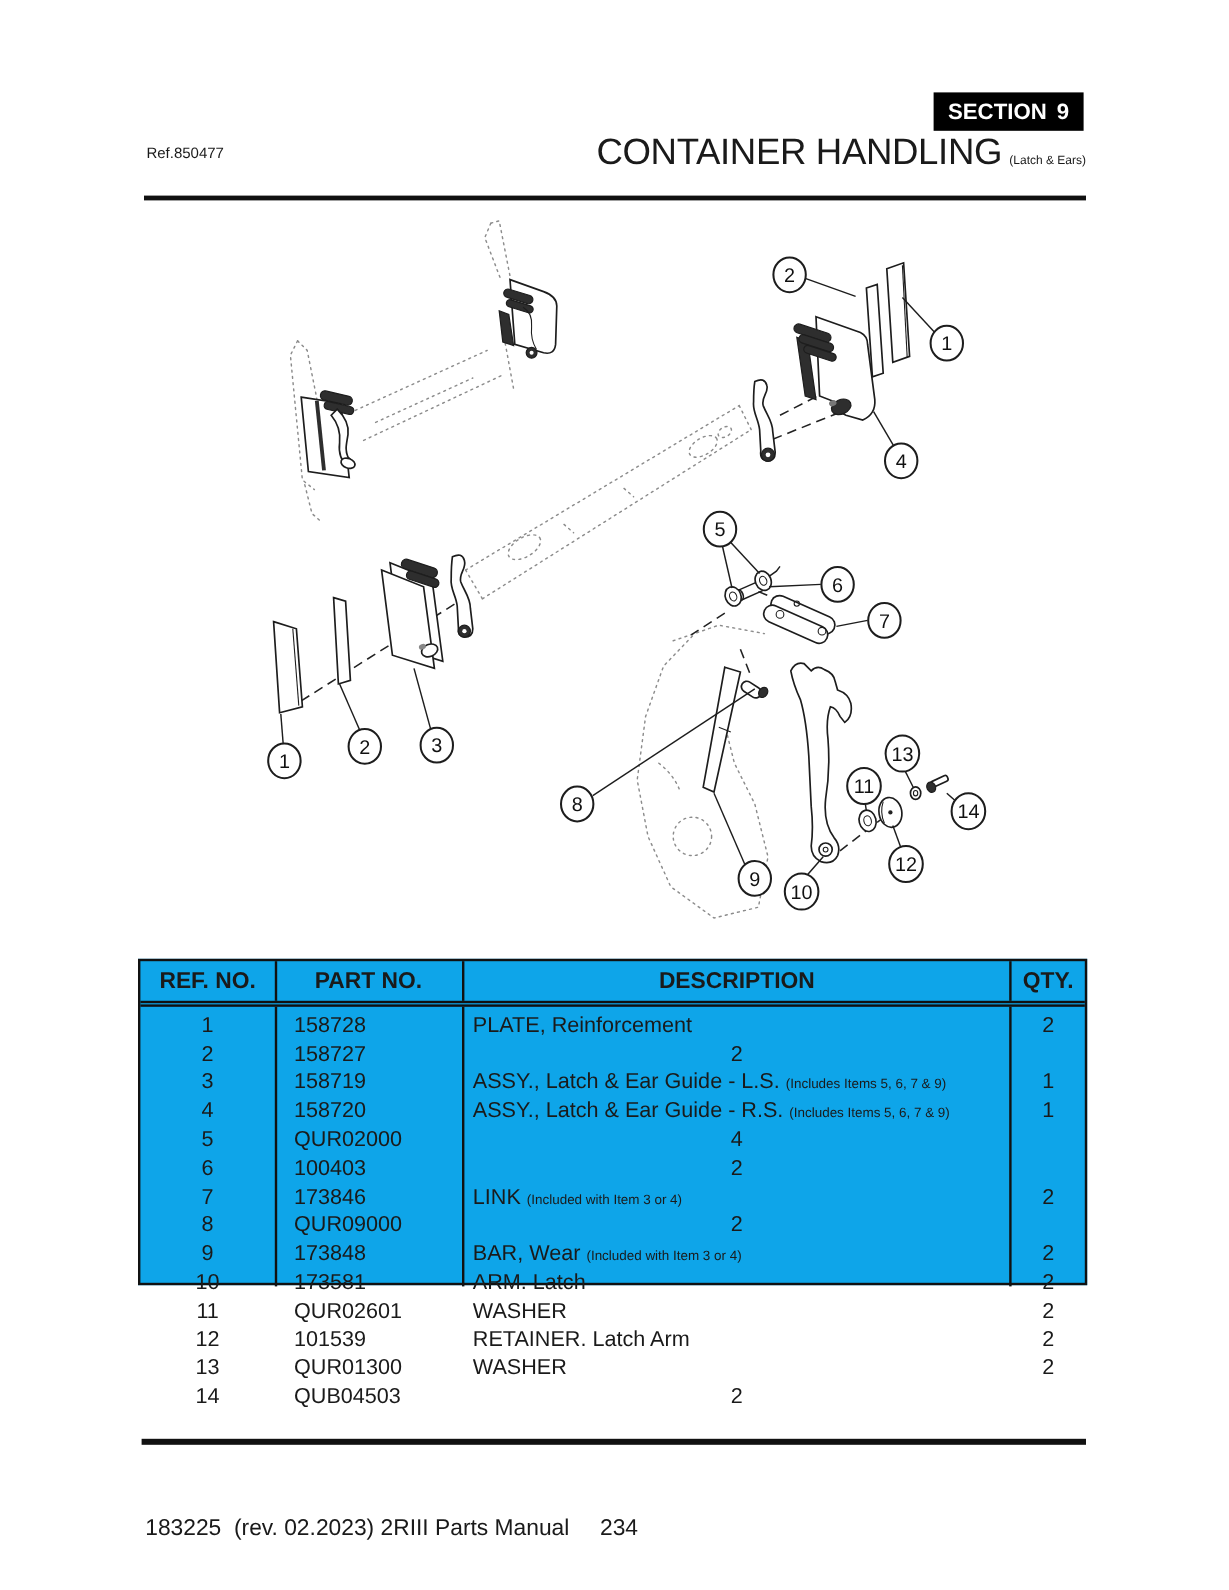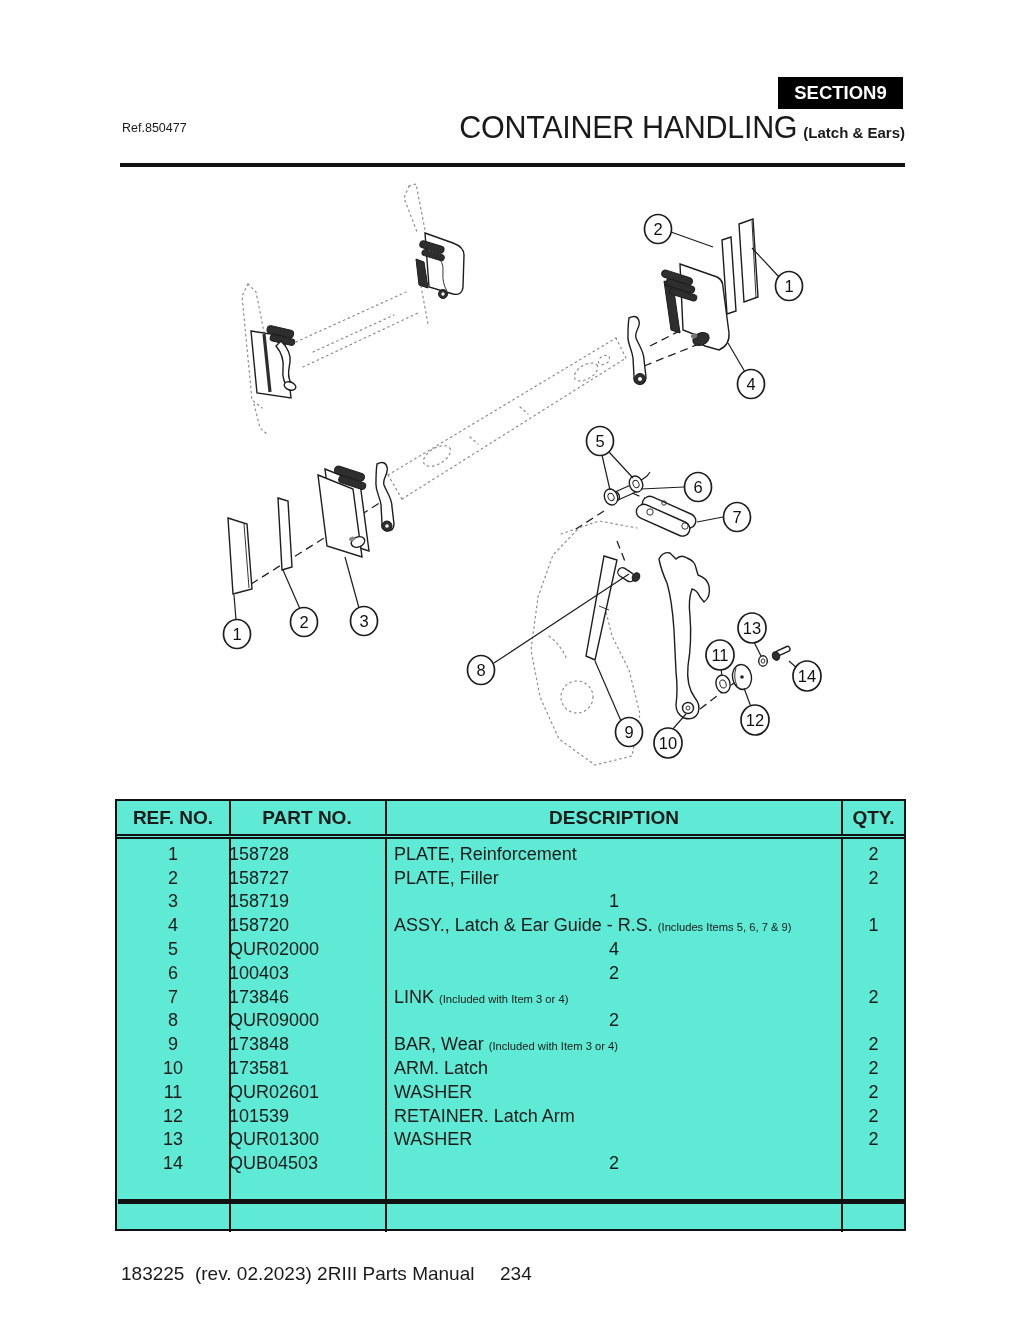--- a/index.html
+++ b/index.html
@@ -1,50 +1,50 @@
 <!DOCTYPE html>
 <html><head>
 <meta charset="utf-8">
 <style>
   html,body{margin:0;padding:0}
   body{width:1024px;height:1325px;background:#fff;position:relative;
        font-family:"Liberation Sans",sans-serif;color:#1a1a1a;overflow:hidden}
 
   
   .badge{position:absolute;left:778px;top:77px;width:125px;height:28px;background:#000;color:#fff;
-         display:flex;align-items:center;justify-content:center;padding:16px 12px;box-sizing:border-box;
+         display:flex;align-items:center;justify-content:space-between;padding:16px 12px;box-sizing:border-box;
          font-weight:bold;font-size:18.5px}
   .refno{position:absolute;left:122px;top:121px;font-size:12.5px}
   .titlebox{position:absolute;top:110px;right:119px;white-space:nowrap}
   .title{font-size:30.5px;font-weight:normal;letter-spacing:-0.3px}
-  .subtitle{font-size:15px;font-weight:bold;margin-left:6px}
+  .subtitle{font-size:10px;font-weight:normal;margin-left:6px}
   .rule-top{position:absolute;left:120px;top:163px;width:785px;height:4px;background:#111}
 
   
   .diagram{position:absolute;left:0;top:0}
   .ln{stroke:#1d1d1d;stroke-width:1.2;fill:none}
   .part{stroke:#1d1d1d;stroke-width:1.4;fill:#fff}
   .thin{stroke:#1d1d1d;stroke-width:.9;fill:none}
   .dark{fill:#2e2e2e;stroke:#1d1d1d;stroke-width:1}
   .dot{stroke:#8c8c8c;stroke-width:1.2;fill:none;stroke-dasharray:1.6 3.6;stroke-linecap:round}
   .dash{stroke:#222;stroke-width:1.3;fill:none;stroke-dasharray:8 5}
   .callout ellipse{fill:#fff;stroke:#1d1d1d;stroke-width:1.7}
   .callout text{font-size:16.5px;fill:#111;text-anchor:middle}
 
   
-  .parts-table{position:absolute;left:115px;top:799px;width:791px;height:432px;border:2.6px solid #111;
-               box-sizing:border-box;background:#5eead4}
+  .parts-table{position:absolute;left:115px;top:799px;width:791px;height:272px;border:2.6px solid #111;
+               box-sizing:border-box;background:#0ea5e9}
   .thead{position:relative;display:grid;grid-template-columns:112px 156px 1fr 61px;height:33px;
          border-bottom:5px double #111;align-items:center}
   .th{text-align:center;font-weight:bold;font-size:19px}
   .tbody{position:relative;height:calc(100% - 38px);padding-top:3px}
   .tr{display:grid;grid-template-columns:112px 156px 1fr 61px;height:23.8px;align-items:center}
   .td{font-size:18px;line-height:1}
   .td.c{text-align:center}
-  .td.part{}
+  .td.part{padding-left:16px}
   .td.desc{padding-left:9px;white-space:nowrap}
   .note{font-size:11.2px;margin-left:5px}
   .vline{position:absolute;top:0;bottom:0;width:1.6px;background:#111}
   .vl1{left:112px}.vl2{left:268px}.vl3{right:61px}
 
   
   .rule-bottom{position:absolute;left:118px;top:1199px;width:787px;height:5px;background:#111}
   .footer-left{position:absolute;left:121px;top:1263px;font-size:19px;white-space:pre}
   .footer-page{position:absolute;left:500px;top:1263px;font-size:19px}
 </style>
@@ -310,26 +310,26 @@
     <div class="vline vl3"></div>
   <div class="tr">
         <div class="td c">1</div>
         <div class="td part">158728</div>
         <div class="td desc"><span class="desc-main">PLATE, Reinforcement</span></div>
         <div class="td c">2</div>
       </div>
       <div class="tr">
         <div class="td c">2</div>
         <div class="td part">158727</div>
-        <div class="td desc"><span class="desc-main">PLATE, Filler</span></div>
         <div class="td c">2</div>
       </div>
       <div class="tr">
         <div class="td c">3</div>
         <div class="td part">158719</div>
+        <div class="td desc"><span class="desc-main">ASSY., Latch &amp; Ear Guide - L.S.</span><span class="note">(Includes Items 5, 6, 7 &amp; 9)</span></div>
         <div class="td c">1</div>
       </div>
       <div class="tr">
         <div class="td c">4</div>
         <div class="td part">158720</div>
         <div class="td desc"><span class="desc-main">ASSY., Latch &amp; Ear Guide - R.S.</span><span class="note">(Includes Items 5, 6, 7 &amp; 9)</span></div>
         <div class="td c">1</div>
       </div>
       <div class="tr">
         <div class="td c">5</div>

